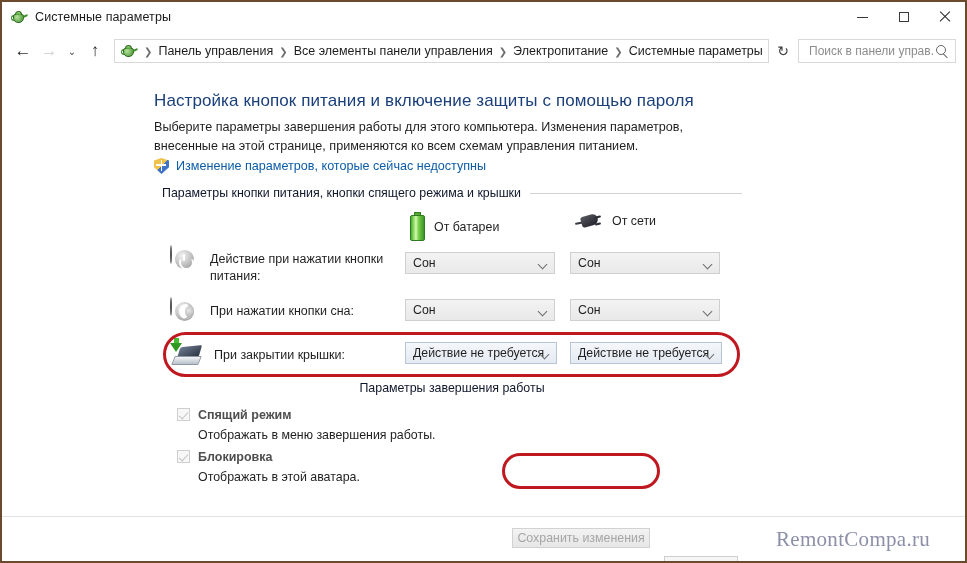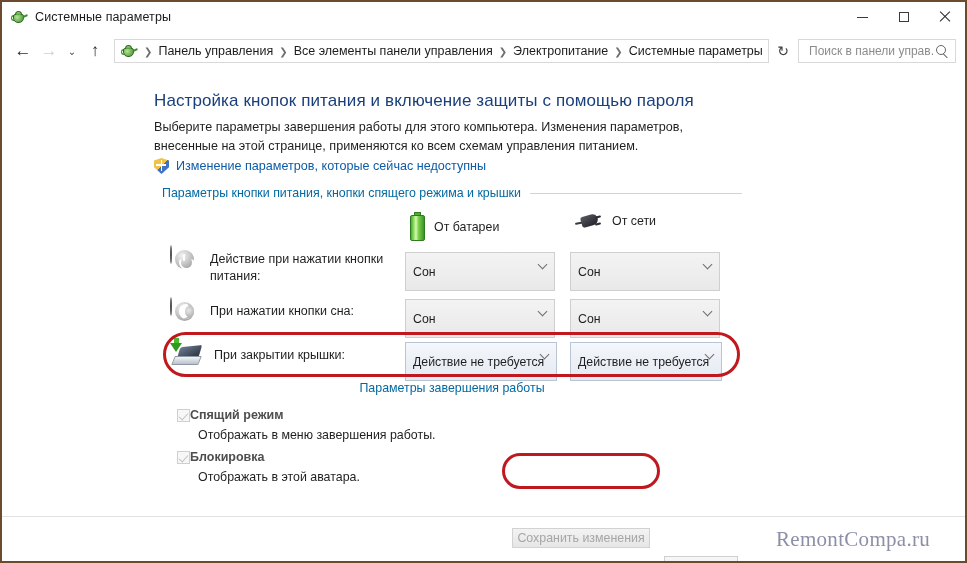--- a/index.html
+++ b/index.html
@@ -141,21 +141,21 @@
   }
   #uac-link {
     font-size: 12.6px; color: #0d5ca8; text-decoration: none;
   }
 
   
   .group-head {
     position: absolute; left: 160px;
     display: flex; align-items: center; width: 580px; gap: 9px;
   }
-  .group-head .gh-text { font-size: 12.4px; color: #0369a1; white-space: nowrap; }
+  .group-head .gh-text { font-size: 12.4px; color: #0f172a; white-space: nowrap; }
   .group-head .gh-rule { flex: 1; height: 1px; background: #d2d2d2; }
 
   #group1 { top: 116px; }
   #group2 { top: 311px; flex-direction: column; }
 
   
   #col-head-battery {
     position: absolute; left: 408px; top: 142px;
     display: flex; align-items: center; gap: 9px;
   }
@@ -270,21 +270,21 @@
     border-right: 6px solid transparent;
     border-top: 9px solid #2f9a1f;
   }
   .lid-icon .arrow-stem {
     position: absolute; left: 3.5px; top: -4px;
     width: 5px; height: 6px; background: #43bd30;
   }
 
   
   .dd {
-    height: 39px; position: relative;
+    height: 22px; position: relative;
     border: 1px solid #cfcfcf;
     background: linear-gradient(180deg,#f3f3f3 0%,#e9e9e9 100%);
     display: flex; align-items: center;
     font-size: 12.3px; color: #1f1f1f;
     padding-left: 7px;
   }
   .dd .caret {
     position: absolute; right: 8px; top: 8px;
     width: 7px; height: 7px;
     border-right: 1.3px solid #6e6e6e;
@@ -306,21 +306,21 @@
   .redring {
     position: absolute;
     border: 3.5px solid #c0181f;
     border-radius: 26px;
     pointer-events: none;
   }
   #ring-lid { left: 161px; top: 262px; width: 577px; height: 45px; }
   #ring-save { left: 500px; top: 451px; width: 158px; height: 36px; border-radius: 20px; }
 
   
-  .check-row { position: absolute; left: 175px; display: flex; align-items: center; }
+  .check-row { position: absolute; left: 175px; display: flex; gap: 8px; }
   #chk-row-sleep { top: 338px; }
   #chk-row-lock  { top: 380px; }
   .chk {
     width: 13px; height: 13px;
     border: 1px solid #cfcfcf; background: #f7f7f7;
     position: relative; flex: none;
   }
   .chk::after {
     content: ""; position: absolute; left: 3.3px; top: 1.2px;
     width: 4px; height: 8px;

